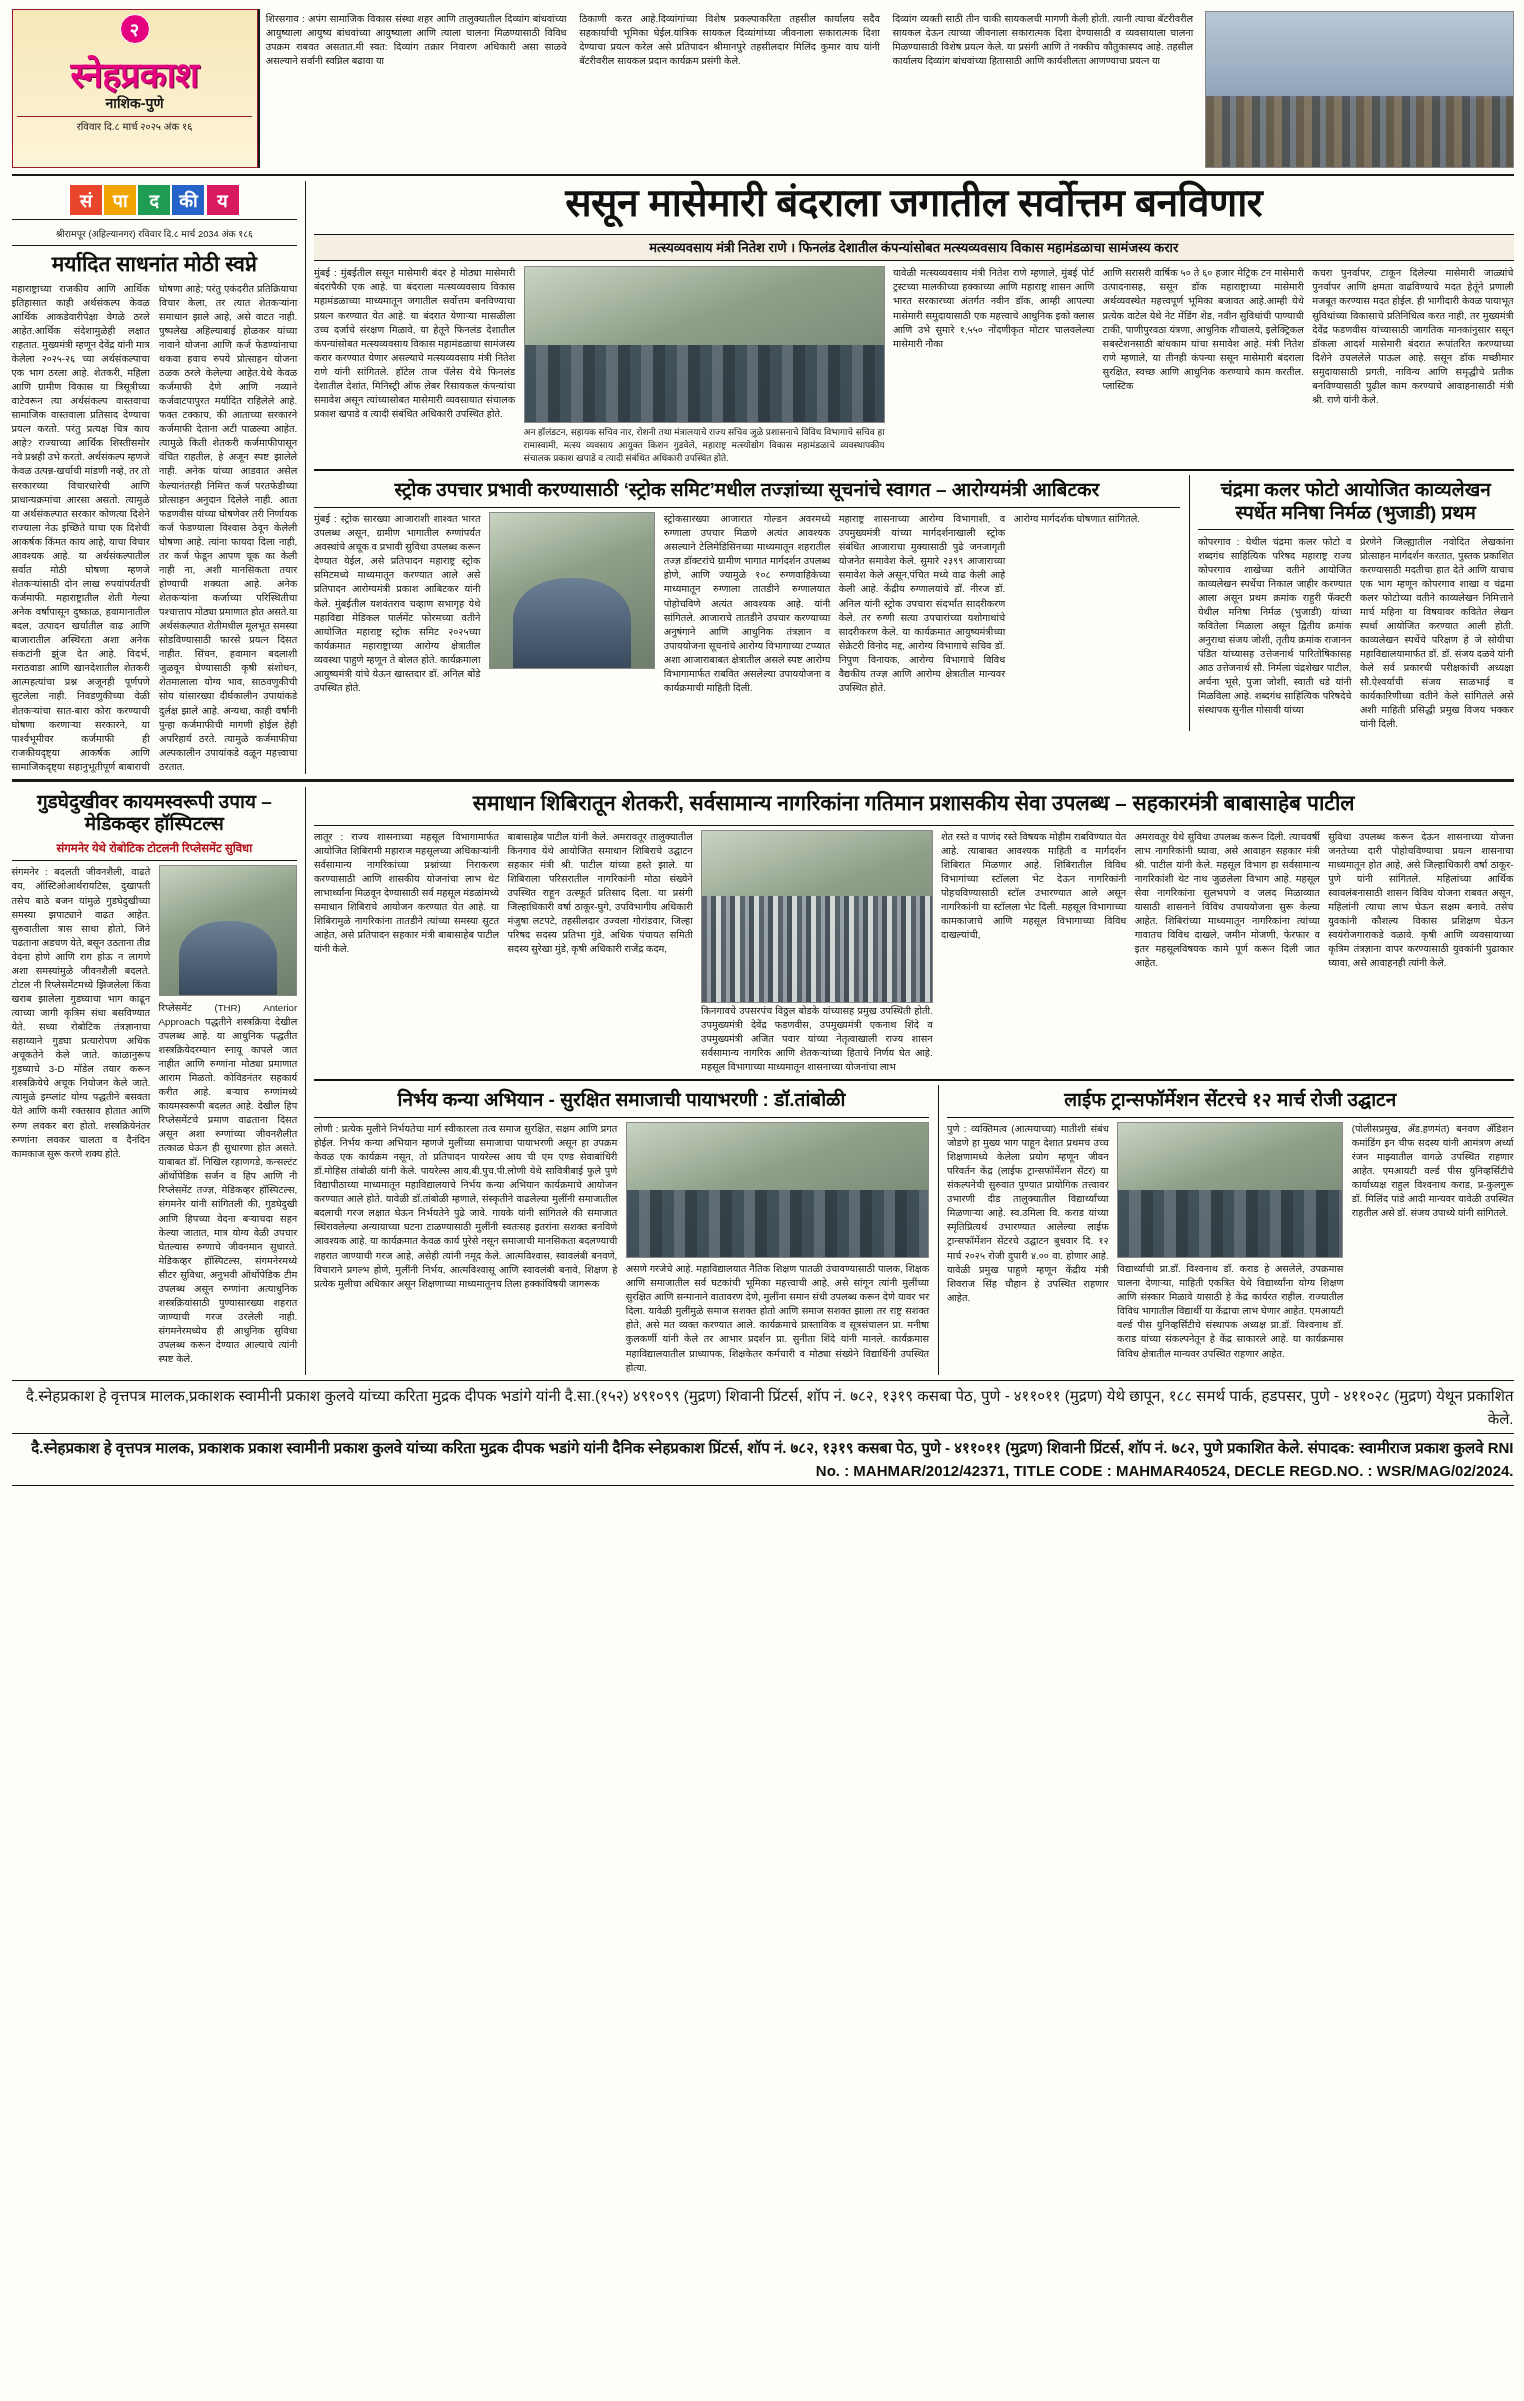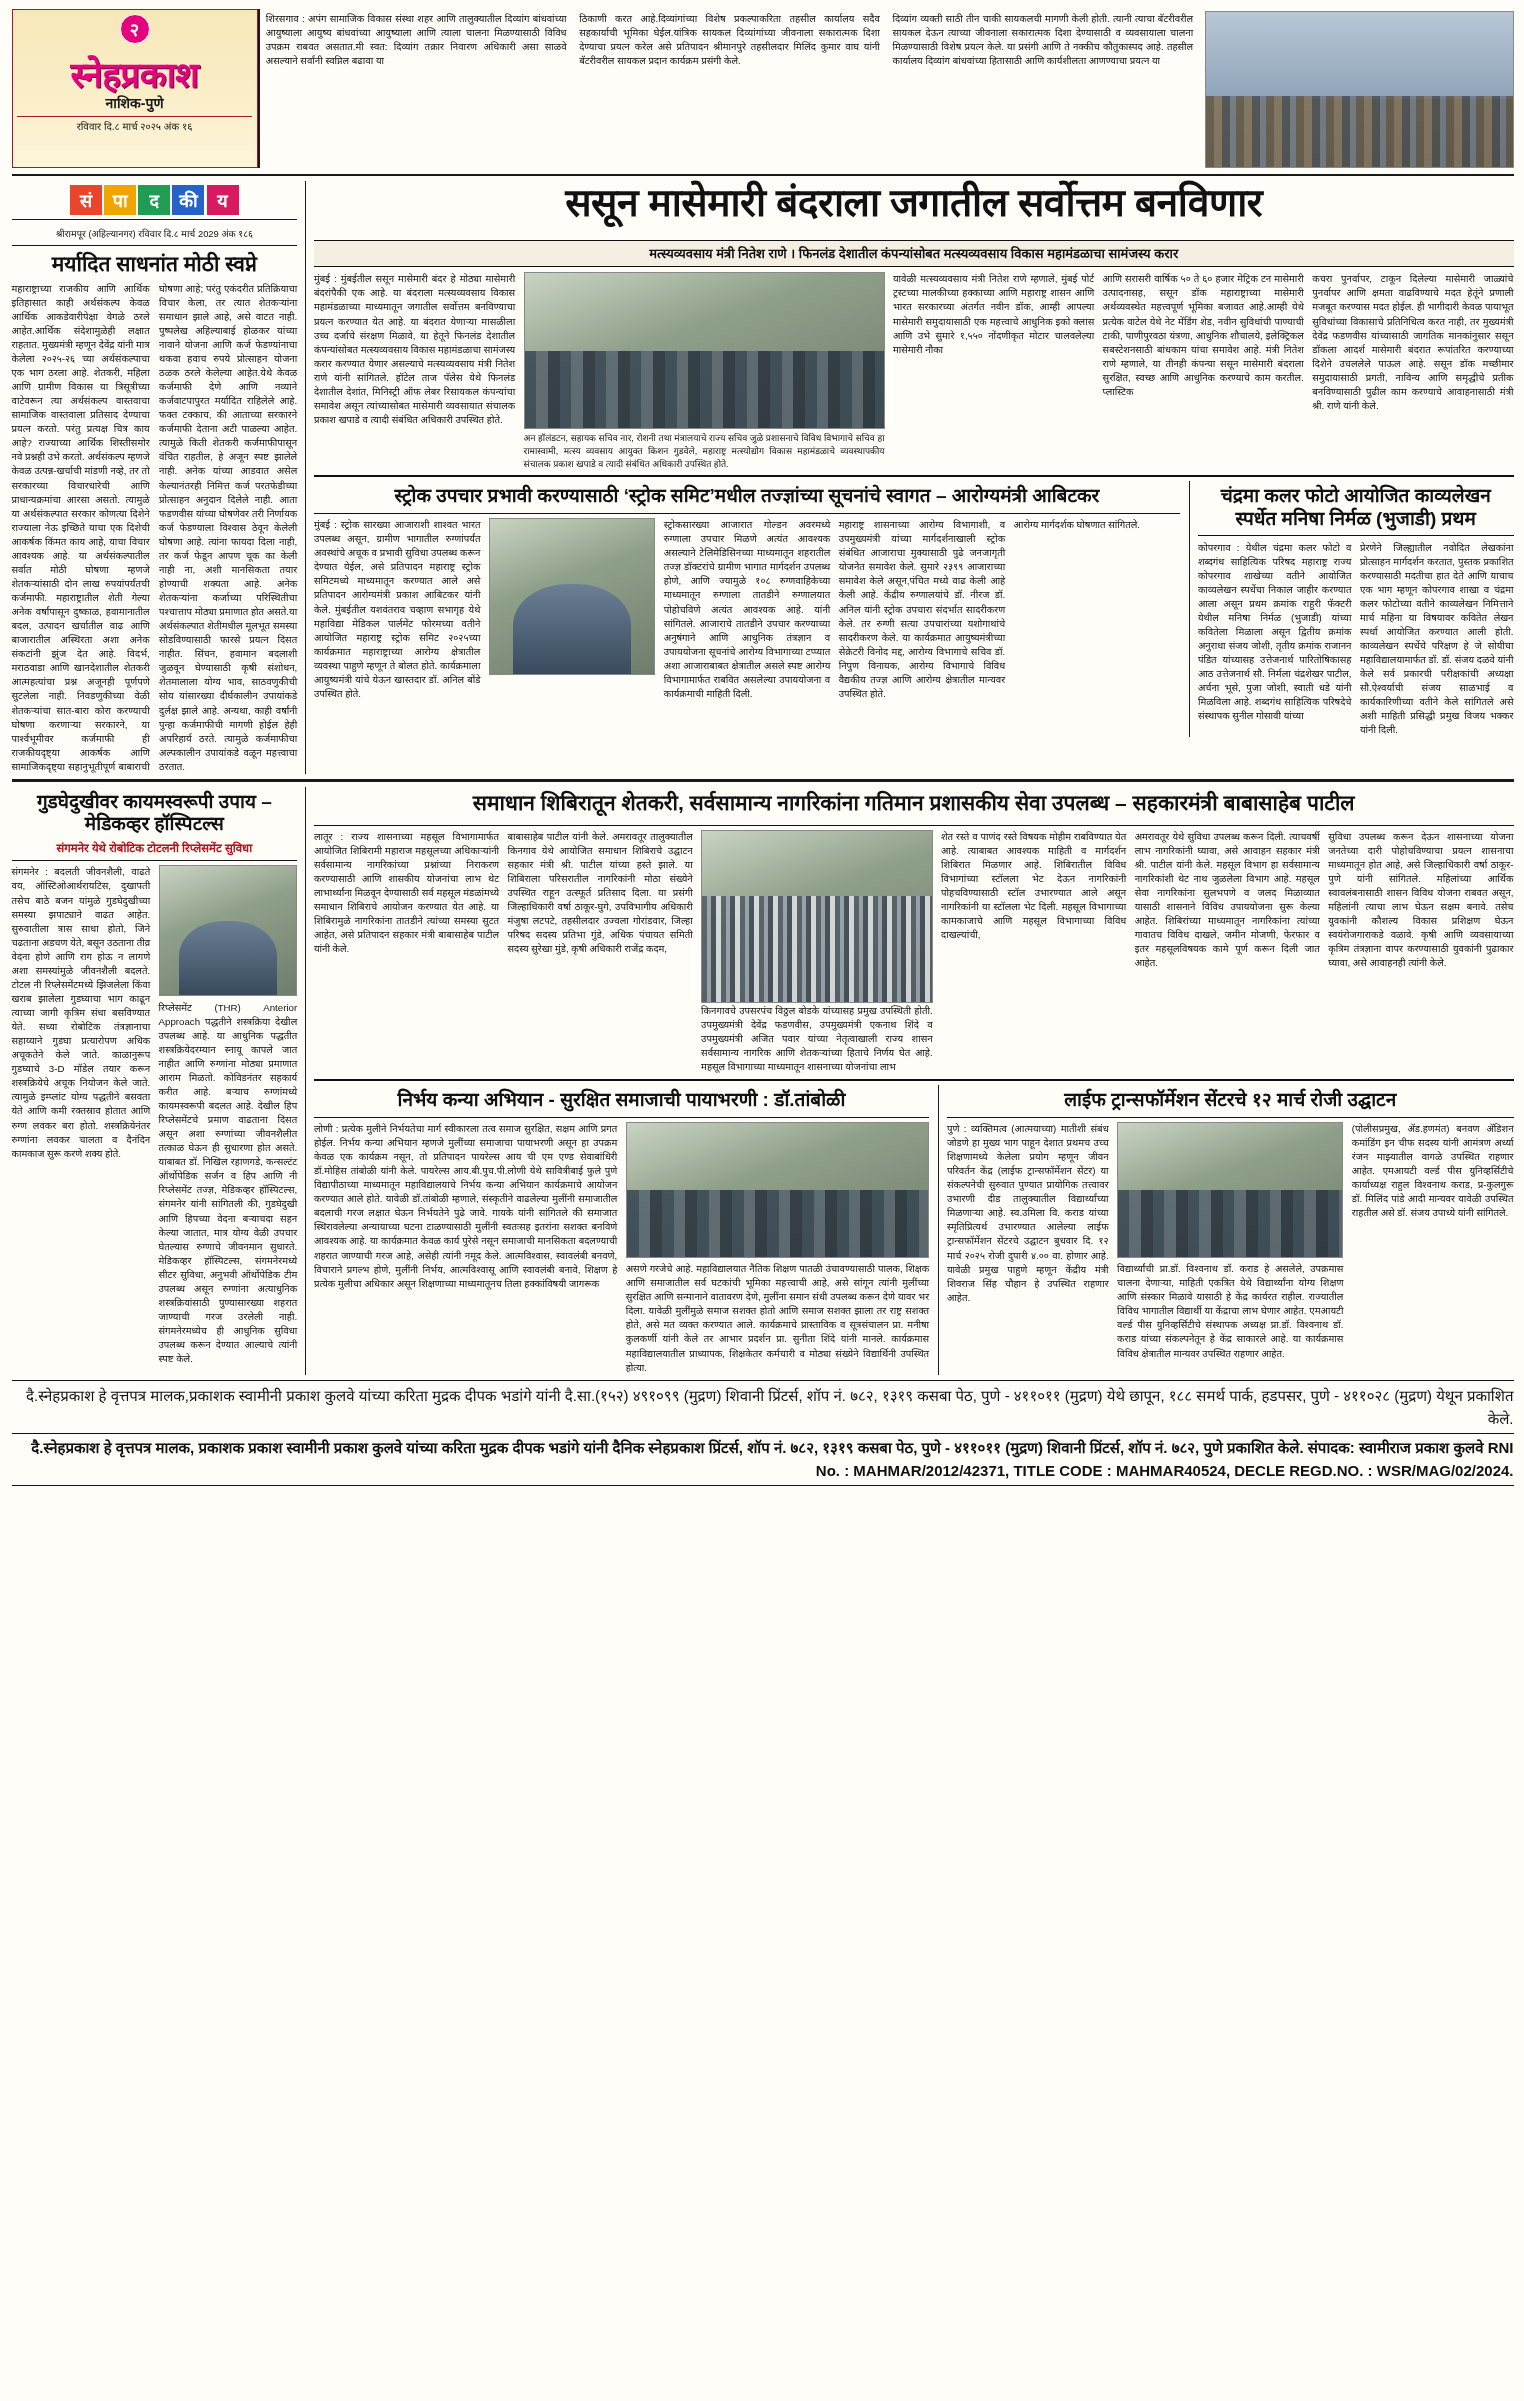--- a/index.html
+++ b/index.html
@@ -106,21 +106,21 @@
   .edit-meta { text-align:center; font-size:9.4px; padding:2.6px 0 1.6px 0; }
   .edit-head {
     font-size:21px; font-weight:bold; text-align:center; margin:3.1px 0 4.2px 0;
   }
   .edit-body { column-count:2; column-gap:9.4px; font-size:9.7px; line-height:1.45; text-align:justify; }
 
   
   .lead { flex:1; padding-left:8.4px; }
   .lead-title {
     font-size:39px; font-weight:bold; text-align:center; line-height:1.06;
-    letter-spacing:-0.5px; margin:1px 0 16px 0;
+    letter-spacing:-0.5px; margin:1px 0 10px 0;
   }
   .lead-sub {
     border-top:1px solid #111; border-bottom:1px solid #111;
     background:#f4efe2;
     text-align:center; font-size:13px; font-weight:bold; padding:3.7px 2.1px;
     margin-bottom:5.2px;
   }
   .lead-grid { display:flex; gap:8.4px; }
   .lead-text { flex:1; font-size:9.7px; line-height:1.45; text-align:justify; }
   .lead-photo { width:361px; }
@@ -202,21 +202,21 @@
 
     <div class="edit-col">
       <div class="sampadakiya">
         <span class="sk0">सं</span>
         <span class="sk1">पा</span>
         <span class="sk2">द</span>
         <span class="sk4">की</span>
         <span class="sk5">य</span>
       </div>
       <div class="hr-thin"></div>
-      <div class="edit-meta">श्रीरामपूर (अहिल्यानगर) रविवार दि.८ मार्च 2029 अंक १८६</div>
+      <div class="edit-meta">श्रीरामपूर (अहिल्यानगर) रविवार दि.८ मार्च 2034 अंक १८६</div>
       <div class="hr-thin"></div>
       <div class="edit-head">मर्यादित साधनांत मोठी स्वप्ने</div>
       <div class="edit-body body-text">महाराष्ट्राच्या राजकीय आणि आर्थिक इतिहासात काही अर्थसंकल्प केवळ आर्थिक आकडेवारीपेक्षा वेगळे ठरले आहेत.आर्थिक संदेशामुळेही लक्षात राहतात. मुख्यमंत्री म्हणून देवेंद्र यांनी मात्र केलेला २०२५-२६ च्या अर्थसंकल्पाचा एक भाग ठरला आहे. शेतकरी, महिला आणि ग्रामीण विकास या त्रिसूत्रीच्या वाटेवरून त्या अर्थसंकल्प वास्तवाचा सामाजिक वास्तवाला प्रतिसाद देण्याचा प्रयत्न करतो. परंतु प्रत्यक्ष चित्र काय आहे? राज्याच्या आर्थिक शिस्तीसमोर नवे प्रश्नही उभे करतो. अर्थसंकल्प म्हणजे केवळ उत्पन्न-खर्चाची मांडणी नव्हे, तर तो सरकारच्या विचारधारेची आणि प्राधान्यक्रमांचा आरसा असतो. त्यामुळे या अर्थसंकल्पात सरकार कोणत्या दिशेने राज्याला नेऊ इच्छिते याचा एक दिशेची आकर्षक किंमत काय आहे, याचा विचार आवश्यक आहे. या अर्थसंकल्पातील सर्वात मोठी घोषणा म्हणजे शेतकऱ्यांसाठी दोन लाख रुपयांपर्यंतची कर्जमाफी. महाराष्ट्रातील शेती गेल्या अनेक वर्षांपासून दुष्काळ, हवामानातील बदल, उत्पादन खर्चातील वाढ आणि बाजारातील अस्थिरता अशा अनेक संकटांनी झुंज देत आहे. विदर्भ, मराठवाडा आणि खानदेशातील शेतकरी आत्महत्यांचा प्रश्न अजूनही पूर्णपणे सुटलेला नाही. निवडणुकीच्या वेळी शेतकऱ्यांचा सात-बारा कोरा करण्याची घोषणा करणाऱ्या सरकारने, या पार्श्वभूमीवर कर्जमाफी ही राजकीयदृष्ट्या आकर्षक आणि सामाजिकदृष्ट्या सहानुभूतीपूर्ण बाबाराची घोषणा आहे; परंतु एकंदरीत प्रतिक्रियाचा विचार केला, तर त्यात शेतकऱ्यांना समाधान झाले आहे, असे वाटत नाही. पुष्पलेख अहिल्याबाई होळकर यांच्या नावाने योजना आणि कर्ज फेडण्यांनाचा थकवा हवाच रुपये प्रोत्साहन योजना ठळक ठरले केलेल्या आहेत.येथे केवळ कर्जमाफी देणे आणि नव्याने कर्जवाटपापुरत मर्यादित राहिलेले आहे. फक्त टक्काच, की आताच्या सरकारने कर्जमाफी देताना अटी पाळल्या आहेत. त्यामुळे किती शेतकरी कर्जमाफीपासून वंचित राहतील, हे अजून स्पष्ट झालेले नाही. अनेक यांच्या आडवात असेल केल्यानंतरही निमित्त कर्ज परतफेडीच्या प्रोत्साहन अनुदान दिलेले नाही. आता फडणवीस यांच्या घोषणेवर तरी निर्णायक कर्ज फेडण्याला विश्वास ठेवून केलेली घोषणा आहे. त्यांना फायदा दिला नाही, तर कर्ज फेडून आपण चूक का केली नाही ना, अशी मानसिकता तयार होण्याची शक्यता आहे. अनेक शेतकऱ्यांना कर्जाच्या परिस्थितीचा पश्चात्ताप मोठ्या प्रमाणात होत असते.या अर्थसंकल्पात शेतीमधील मूलभूत समस्या सोडविण्यासाठी फारसे प्रयत्न दिसत नाहीत. सिंचन, हवामान बदलाशी जुळवून घेण्यासाठी कृषी संशोधन, शेतमालाला योग्य भाव, साठवणुकीची सोय यांसारख्या दीर्घकालीन उपायांकडे दुर्लक्ष झाले आहे. अन्यथा, काही वर्षांनी पुन्हा कर्जमाफीची मागणी होईल हेही अपरिहार्य ठरते. त्यामुळे कर्जमाफीचा अल्पकालीन उपायांकडे वळून महत्त्वाचा ठरतात.</div>
     </div>
 
     <div class="vline"></div>
 
     <div class="lead">
       <div class="lead-title">ससून मासेमारी बंदराला जगातील सर्वोत्तम बनविणार</div>
       <div class="lead-sub">मत्स्यव्यवसाय मंत्री नितेश राणे । फिनलंड देशातील कंपन्यांसोबत मत्स्यव्यवसाय विकास महामंडळाचा सामंजस्य करार</div>

